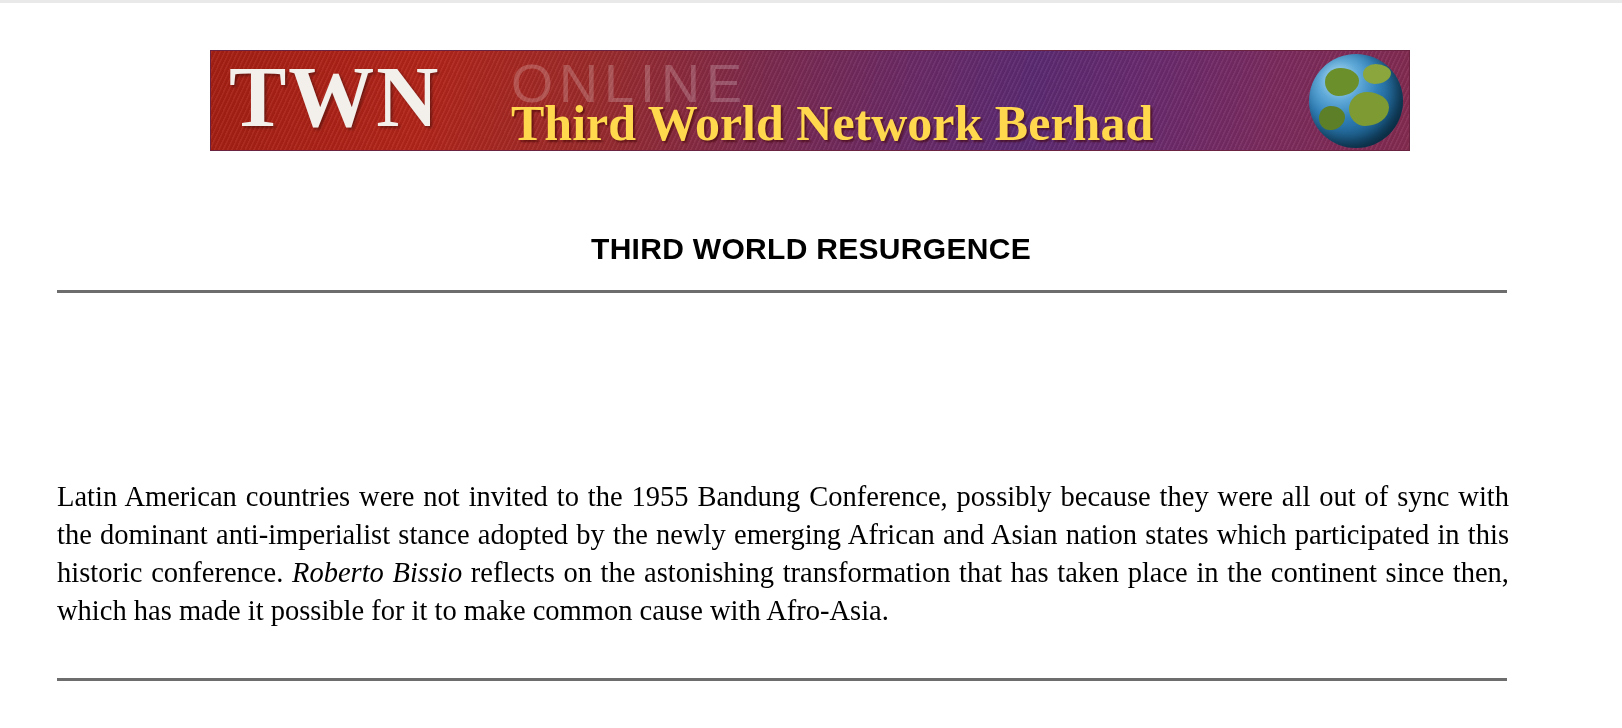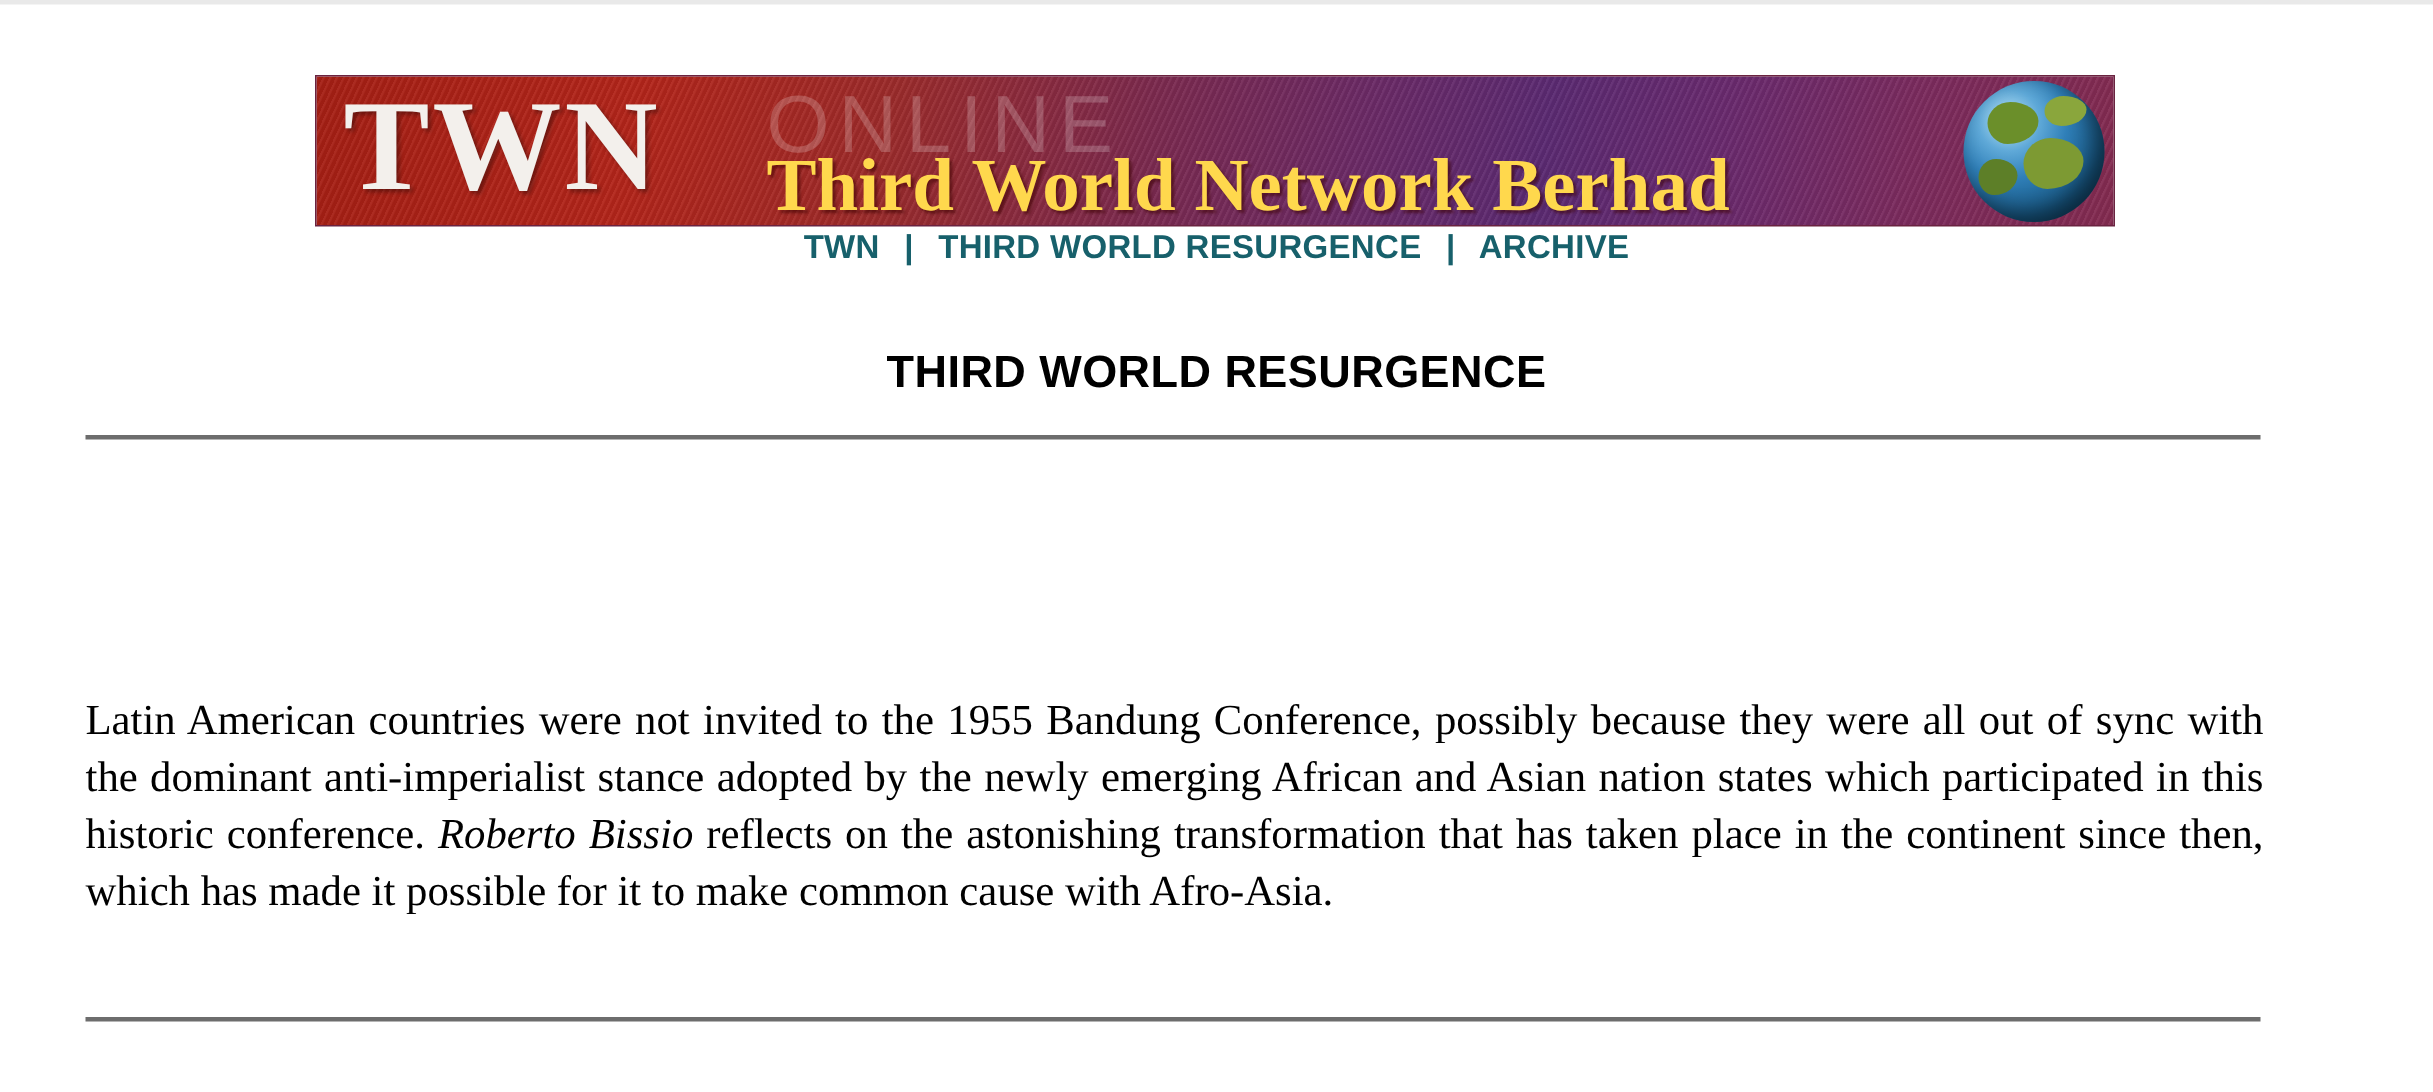--- a/index.html
+++ b/index.html
@@ -173,21 +173,21 @@
     top: 398px;
     left: 0;
     width: 100%;
     text-align: center;
     font-size: 25px;
     font-weight: 700;
     color: #000;
   }
   .article-body {
     position: absolute;
-    top: 462px;
+    top: 478px;
     left: 57px;
     width: 1452px;
     font-family: "Liberation Serif", serif;
     font-size: 28.5px;
     line-height: 38px;
     text-align: justify;
     color: #000;
   }
   .article-body .author {
     font-style: italic;
@@ -207,27 +207,20 @@
       <div class="banner-sub">Third World Network Berhad</div>
       <div class="banner-globe">
         <span class="land l1"></span>
         <span class="land l2"></span>
         <span class="land l3"></span>
         <span class="land l4"></span>
       </div>
     </div>
   </div>
 
-  <div class="nav">
-    <a href="#">TWN</a>
-    <span class="sep">|</span>
-    <a href="#">THIRD WORLD RESURGENCE</a>
-    <span class="sep">|</span>
-    <a href="#">ARCHIVE</a>
-  </div>
 
   <div class="section-title">THIRD WORLD RESURGENCE</div>
 
   <div class="rule rule-top"></div>
 
 
   <div class="article-body">
     <span>Latin American countries were not invited to the 1955 Bandung Conference, possibly because they were all out of sync with the dominant anti-imperialist stance adopted by the newly emerging African and Asian nation states which participated in this historic conference. </span><span class="author">Roberto Bissio</span><span> reflects on the astonishing transformation that has taken place in the continent since then, which has made it possible for it to make common cause with Afro-Asia.</span>
   </div>
 

